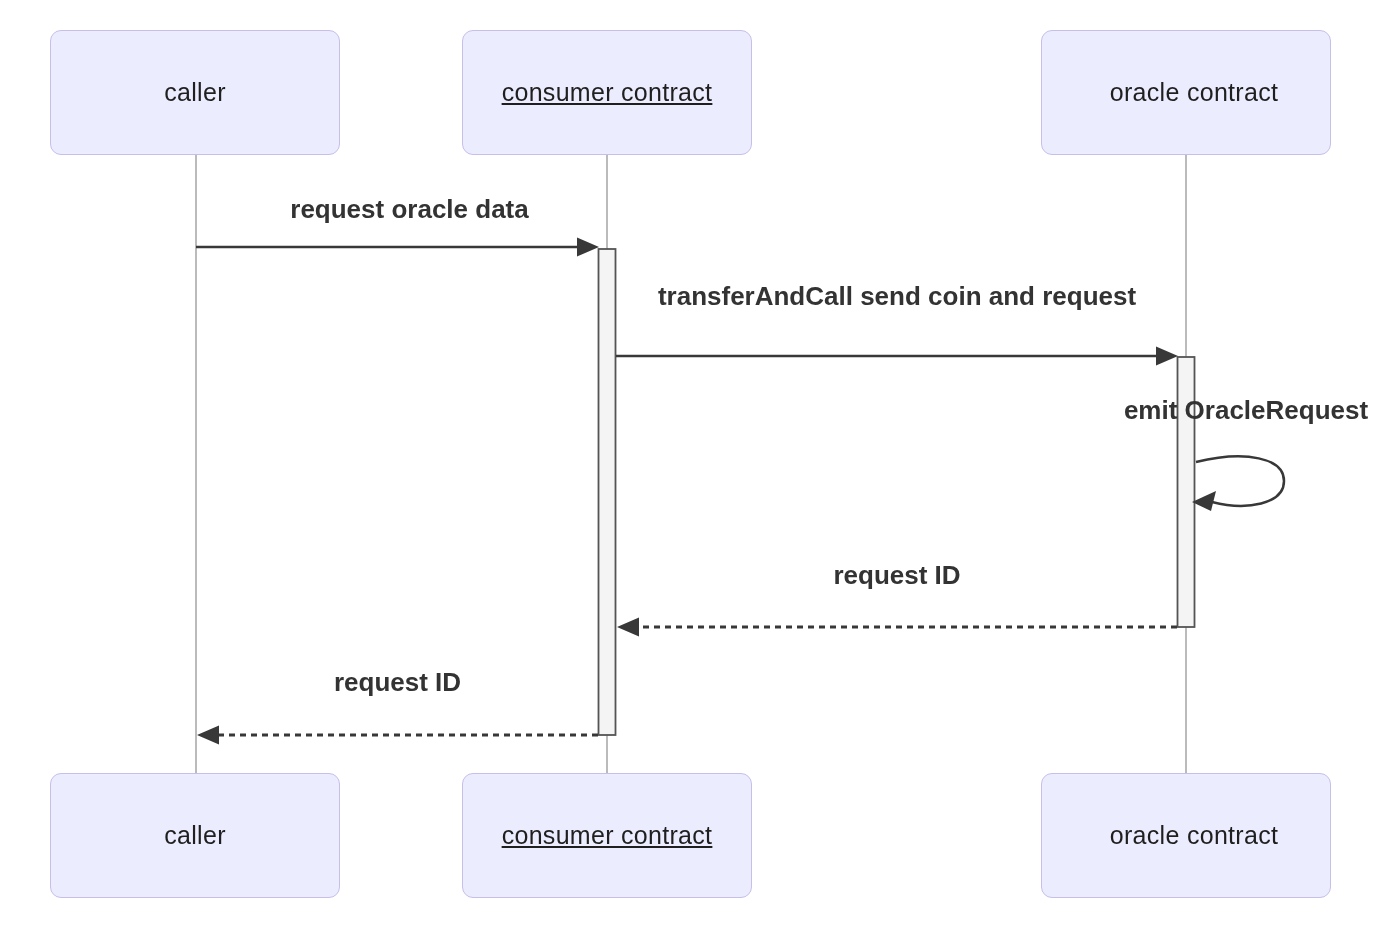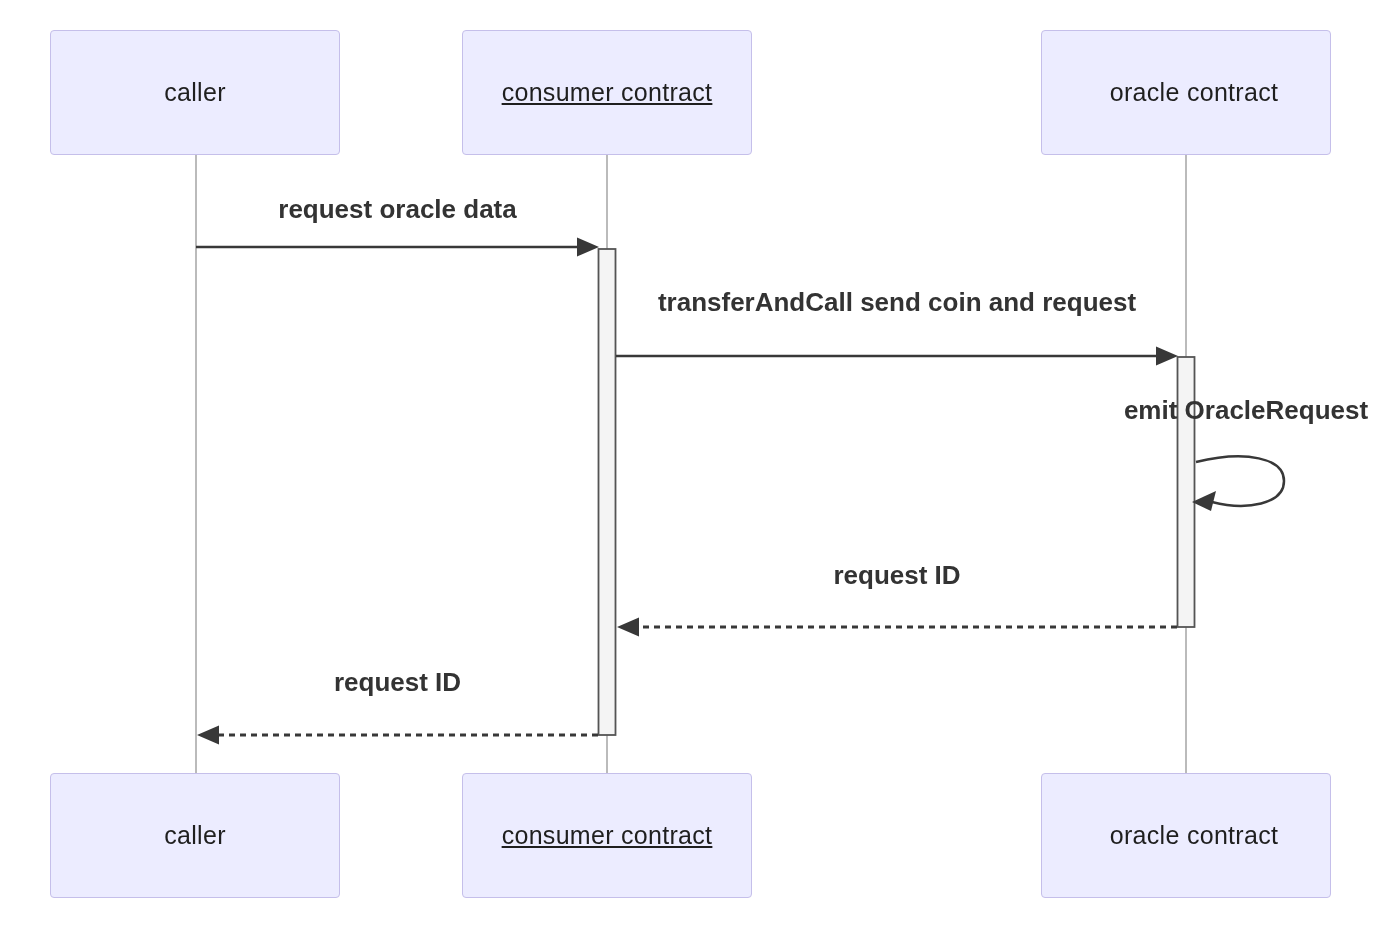--- a/index.html
+++ b/index.html
@@ -12,21 +12,21 @@
     overflow: hidden;
   }
   .diagram-svg { position: absolute; left: 0; top: 0; width: 1390px; height: 944px; }
   .actor-box {
     position: absolute;
     width: 290px;
     height: 125px;
     box-sizing: border-box;
     background: #ECECFF;
     border: 1.5px solid #C5BFEA;
-    border-radius: 4px;
+    border-radius: 11px;
     display: flex;
     align-items: center;
     justify-content: center;
     font-size: 25px;
     color: #1f1f1f;
     letter-spacing: 0.3px;
   }
   .actor-top    { top: 30px; }
   .actor-bottom { top: 773px; }
   .actor-caller   { left: 50px; }
@@ -34,22 +34,22 @@
   .actor-oracle   { left: 1041px; padding-left: 16px; }
   .msg-label {
     position: absolute;
     font-size: 26px;
     font-weight: bold;
     color: #333333;
     text-align: center;
     line-height: 32px;
     white-space: nowrap;
   }
-  .msg-1 { left: 196px;  top: 193px; width: 403px; }
-  .msg-2 { left: 616px;  top: 286px; width: 562px; }
+  .msg-1 { left: 208px;  top: 193px; width: 403px; }
+  .msg-2 { left: 616px;  top: 280px; width: 562px; }
   .msg-3 { left: 1080px; top: 394px; width: 332px; }
   .msg-4 { left: 616px;  top: 559px; width: 562px; }
   .msg-5 { left: 196px;  top: 666px; width: 403px; }
 </style>
 </head>
 <body>
 
 <div class="canvas">
 
   <svg class="diagram-svg" viewBox="0 0 1390 944">

